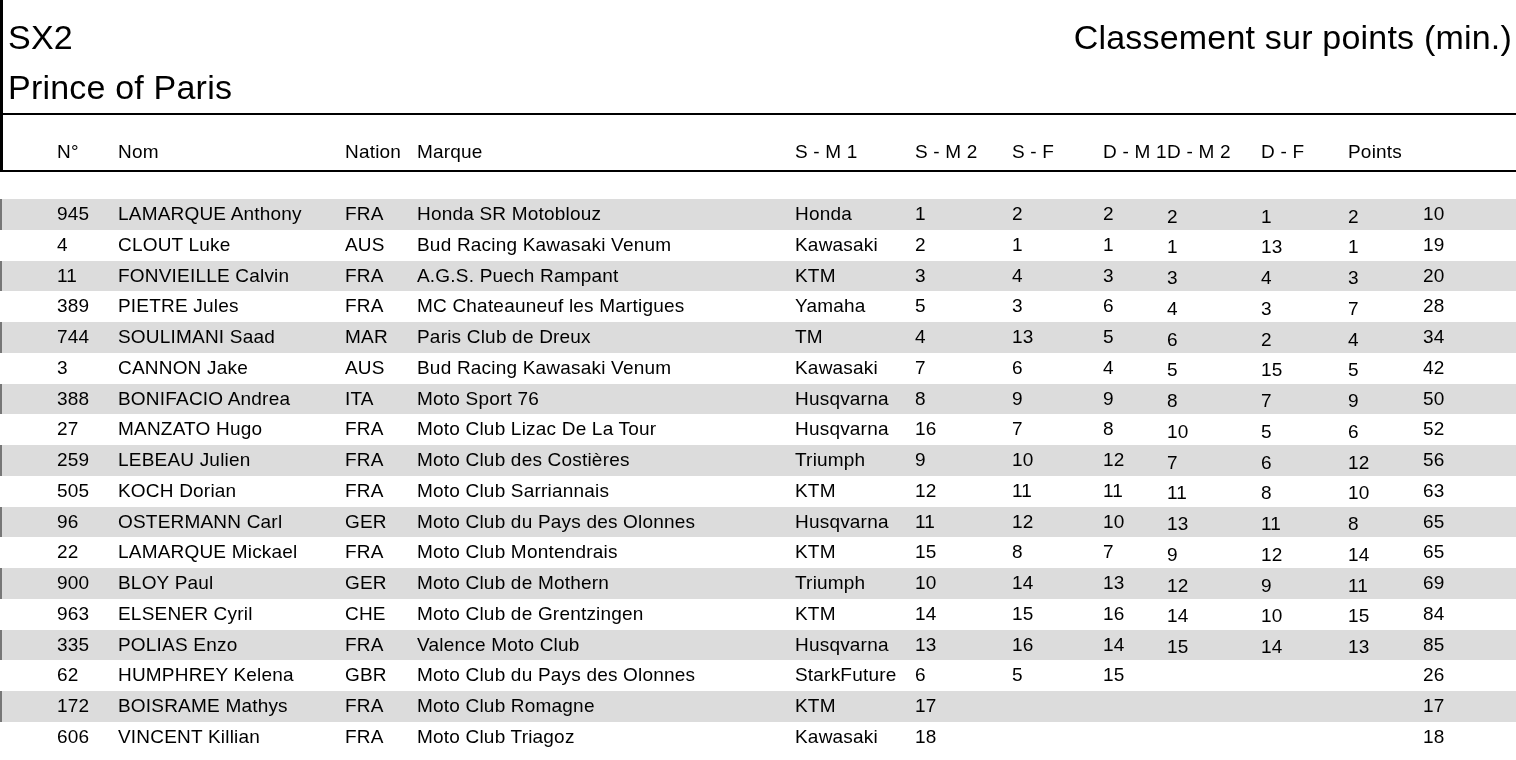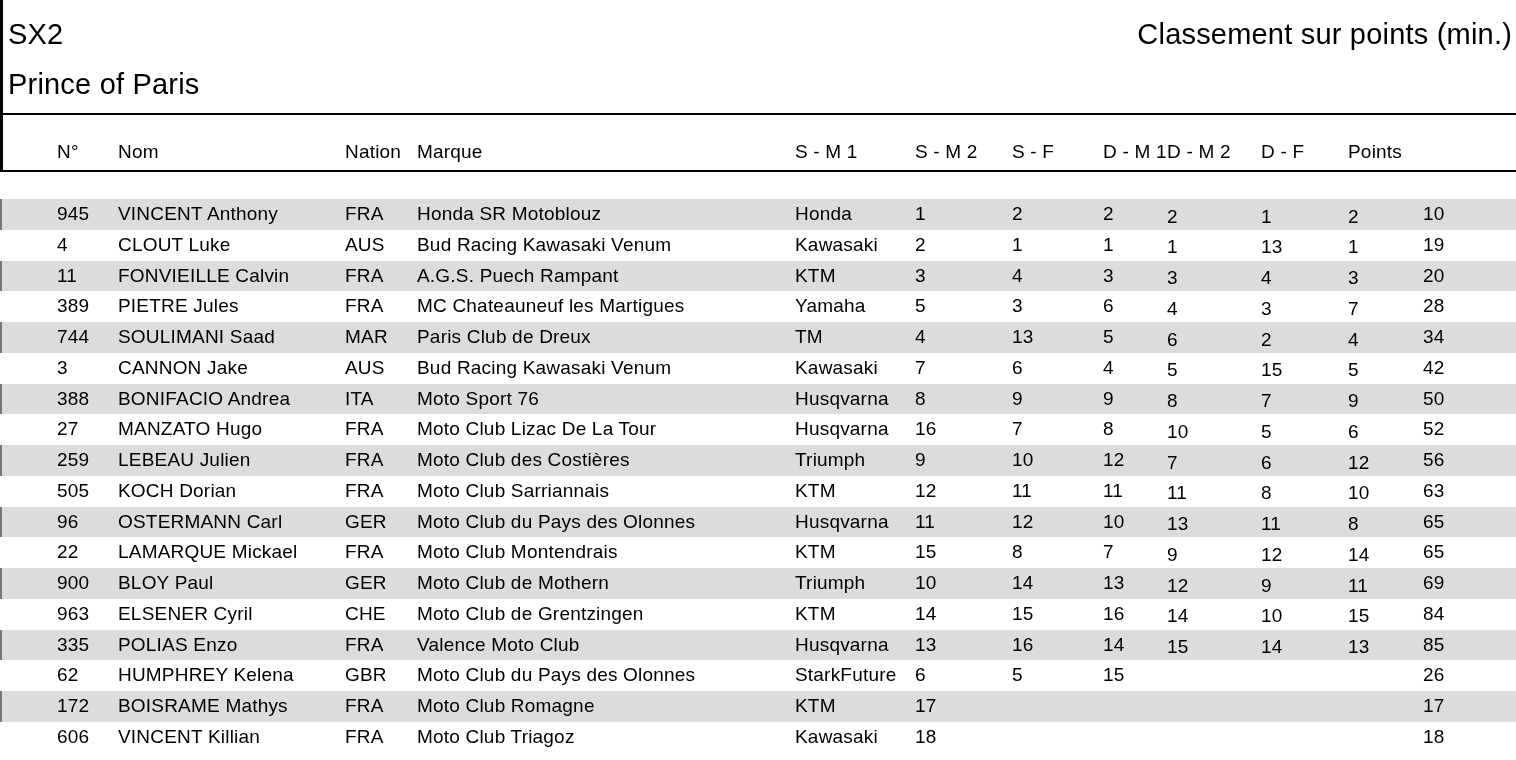--- a/index.html
+++ b/index.html
@@ -6,21 +6,21 @@
   .page{
     position:relative;
     width:1516px;height:760px;
     background:#ffffff;
     font-family:"Liberation Sans", sans-serif;
     color:#000;
     overflow:hidden;
   }
   .title{
     position:absolute;
-    font-size:29px;
+    font-size:34px;
     letter-spacing:0.2px;
     white-space:nowrap;
   }
   #class-label{left:8px;top:18px;}
   #ranking-title{right:4px;top:18px;}
   #event-title{left:8px;top:68px;}
   .hline{position:absolute;left:0;width:1516px;height:2px;background:#000;}
   #rule-top{top:113px;}
   #rule-header-bottom{top:170px;}
   #left-border{position:absolute;left:0;top:0;width:3px;height:172px;background:#000;}
@@ -78,21 +78,21 @@
       <div class="cell bold">D - F</div>
       <div class="cell">Points</div>
     </div>
 
   <div class="hline" id="rule-header-bottom"></div>
 
   <div id="table-body">
       <div class="row grid alt">
         <div class="cell">1</div>
         <div class="cell">945</div>
-        <div class="cell">VINCENT Anthony</div>
+        <div class="cell">LAMARQUE Anthony</div>
         <div class="cell">FRA</div>
         <div class="cell">Honda SR Motoblouz</div>
         <div class="cell">Honda</div>
         <div class="cell">1</div>
         <div class="cell">2</div>
         <div class="cell">2</div>
         <div class="cell dcol">2</div>
         <div class="cell dcol">1</div>
         <div class="cell dcol">2</div>
         <div class="cell">10</div>

